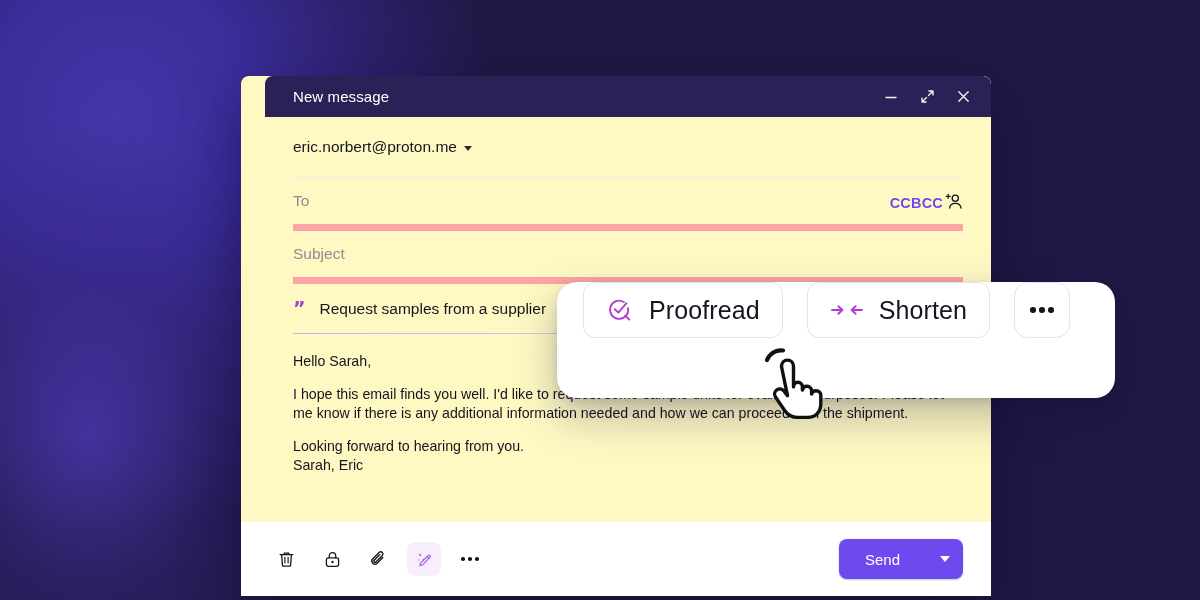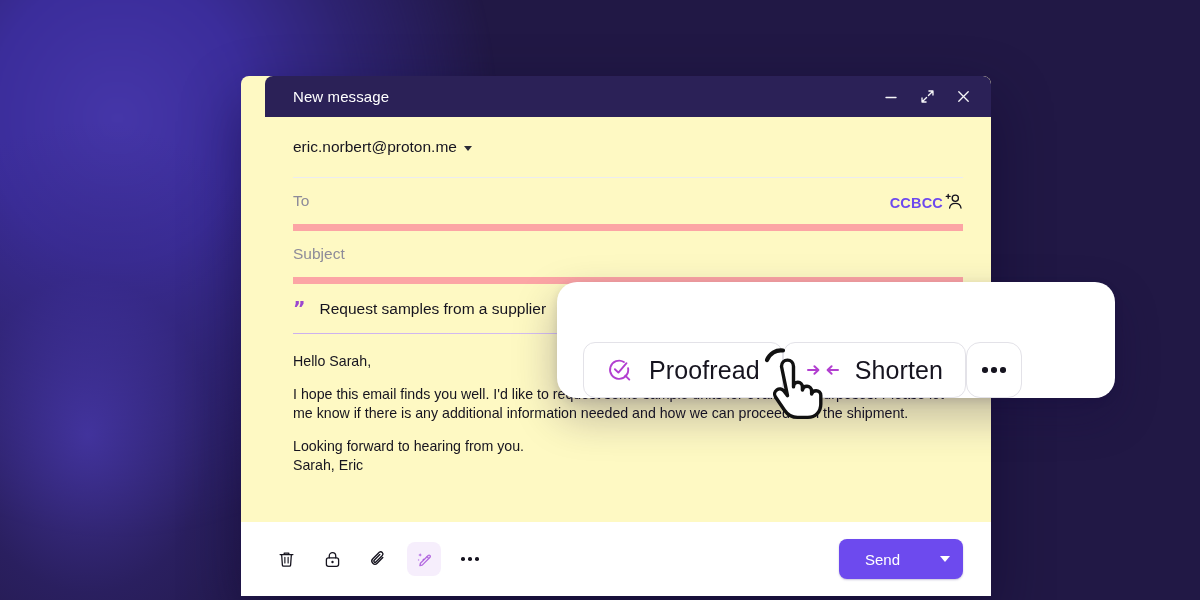--- a/index.html
+++ b/index.html
@@ -104,21 +104,21 @@
   .send-caret span{
     width:0;height:0;border-left:5px solid transparent;border-right:5px solid transparent;
     border-top:6px solid #fff;display:block;
   }
 
   
   .popover{
     position:absolute;left:557px;top:282px;width:506px;height:116px;
     background:#fff;border-radius:20px;
     box-shadow:0 18px 44px rgba(20,10,60,.28), 0 3px 10px rgba(20,10,60,.12);
-    display:flex;align-items:flex-end;padding:0 26px;
+    display:flex;align-items:flex-start;padding:0 26px;gap:24px;
   }
   .pop-btn{
     height:54px;border:1px solid #e3e2e8;border-radius:12px;background:#fff;
     display:flex;align-items:center;gap:15px;padding:0 22px;
   }
   .pop-btn .lbl{font-size:25px;color:#16141f;letter-spacing:.1px;}
   .pop-ico{display:flex;align-items:center;justify-content:center;}
   .pop-ico svg{display:block;}
   .pop-more{
     width:54px;height:54px;border:1px solid #e3e2e8;border-radius:14px;background:#fff;

